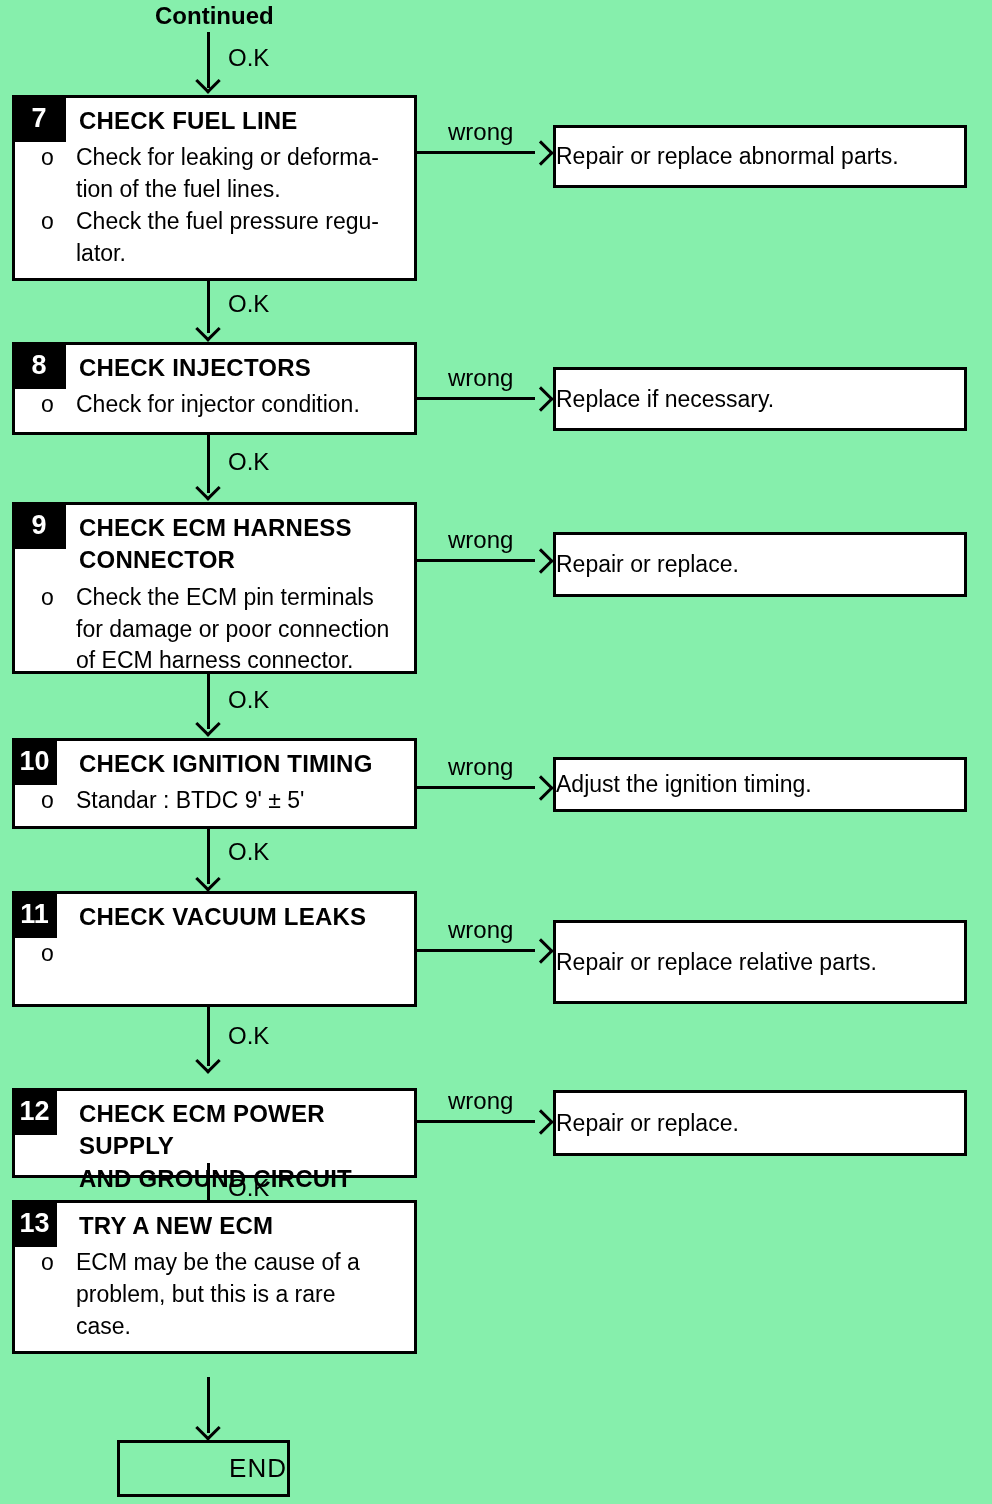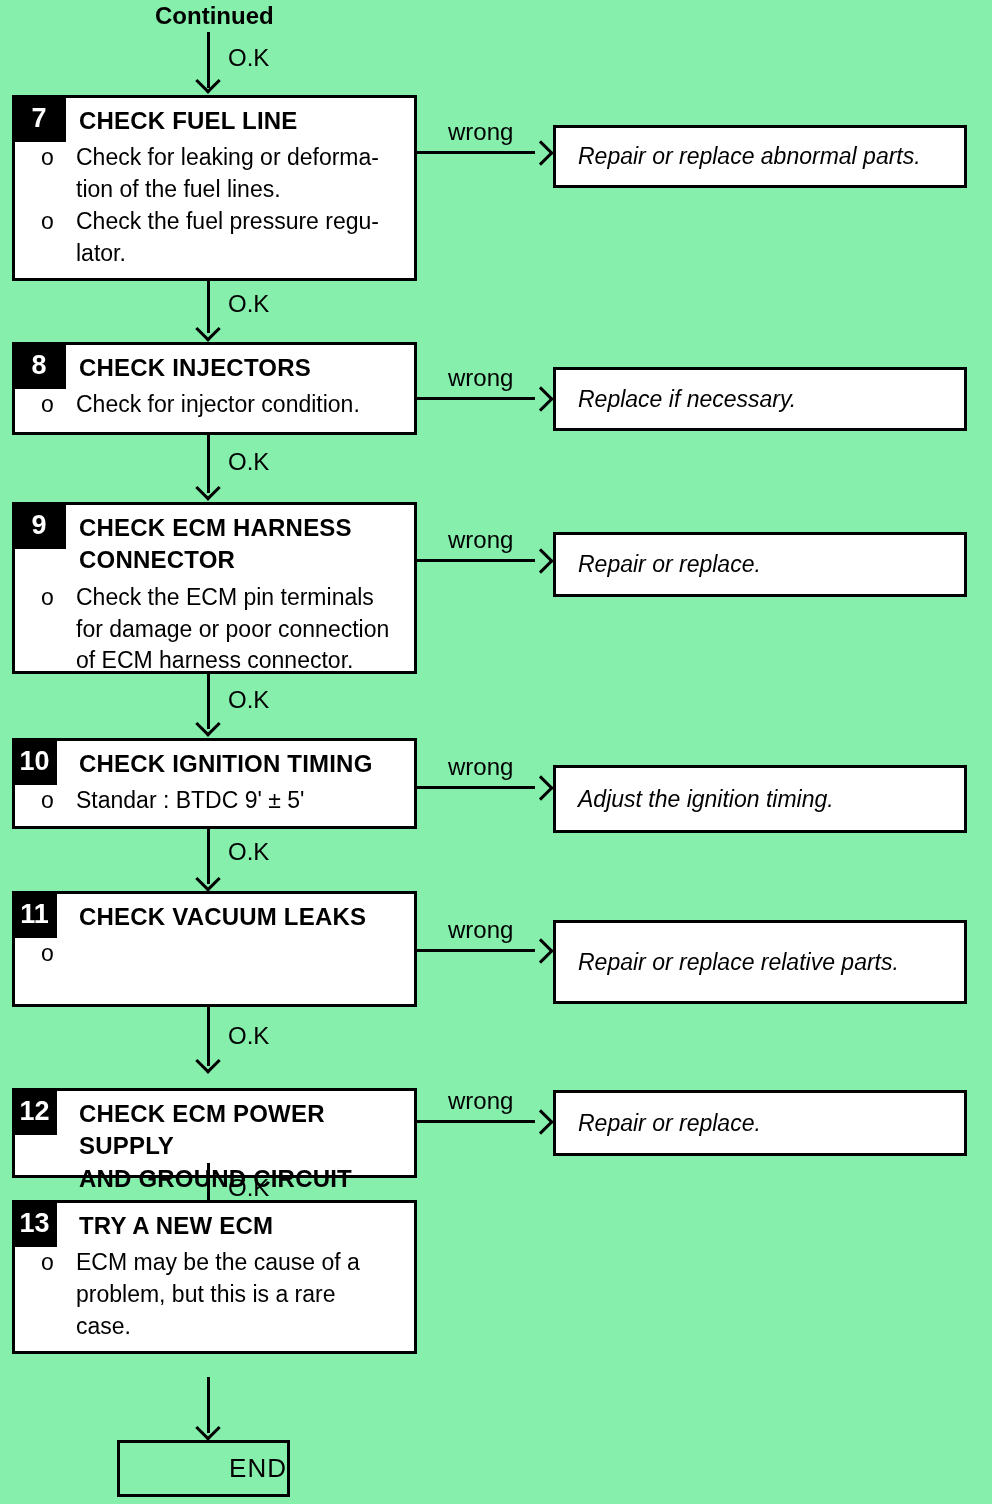--- a/index.html
+++ b/index.html
@@ -27,21 +27,21 @@
   .bullets{margin:5px 4px 0 26px;}
   .bullet{display:flex; font-size:23px; line-height:1.38;}
   .bullet .bmark{width:35px; flex:0 0 35px;}
   .bullet .btext{white-space:pre-line;}
   
   .action-box{
     position:absolute; left:553px; width:414px;
     border:3px solid #000; background:#fff; box-sizing:border-box;
     display:flex; align-items:center;
   }
-  .action-text{padding-left:22px; font-size:23px;font-style:italic;}
+  .action-text{font-size:23px;}
   
   .vline{position:absolute; width:3px; background:#000; left:207px;}
   .hline{position:absolute; height:3px; background:#000; left:415px; width:120px;}
   .chev-down{
     position:absolute; width:15px; height:15px; left:199px;
     border-left:3px solid #000; border-bottom:3px solid #000;
     transform:rotate(-45deg);
   }
   .chev-right{
     position:absolute; width:15px; height:15px;
@@ -147,21 +147,21 @@
     <div class="bullets">
       <div class="bullet">
         <span class="bmark">o</span>
         <span class="btext">Standar : BTDC 9' ± 5'</span>
       </div>
     </div>
   </div>
   <div class="hline" style="top:786px;"></div>
   <div class="chev-right" style="left:532px;top:779px;"></div>
   <div class="wrong-label" style="top:753px;">wrong</div>
-  <div class="action-box" style="top:757px;height:68px;margin-top:8px;">
+  <div class="action-box" style="top:757px;height:55px;">
     <div class="action-text">Adjust the ignition timing.</div>
   </div>
 
   <div class="vline" style="top:829px;height:55px;"></div>
   <div class="chev-down" style="top:870px;"></div>
   <div class="ok-label" style="top:838px;">O.K</div>
 
   <div class="step-box" style="top:891px;height:116px;">
     <div class="badge two">11</div>
     <div class="step-title">CHECK VACUUM LEAKS</div>

